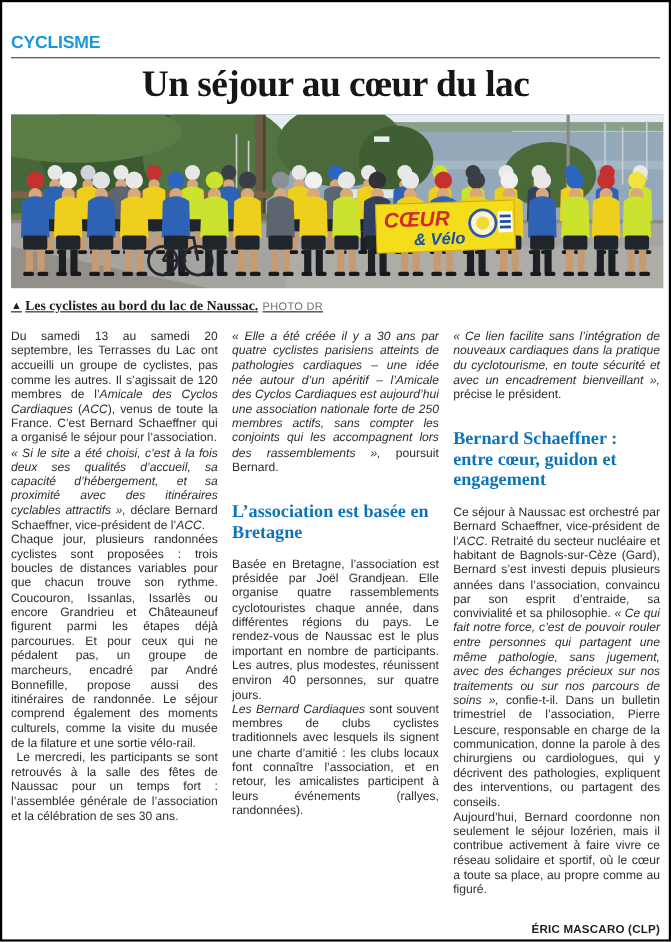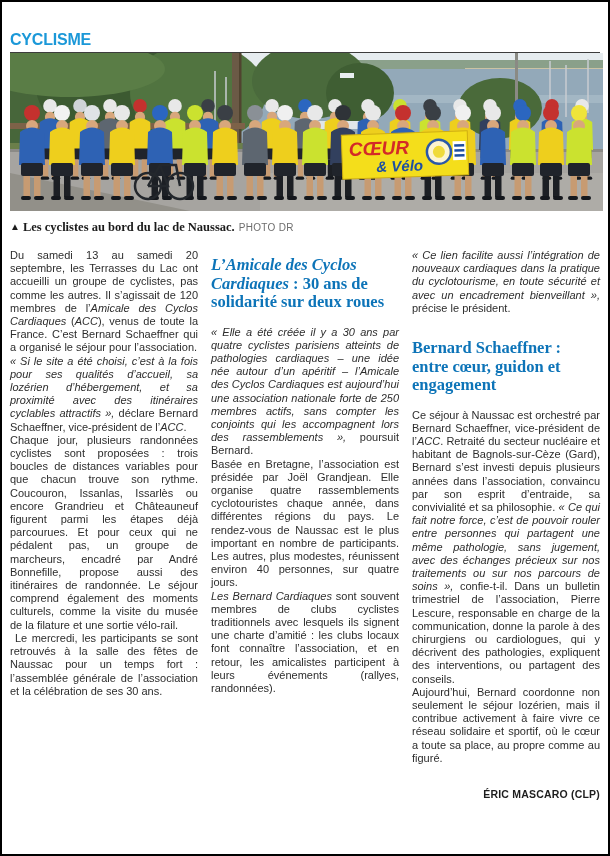--- a/index.html
+++ b/index.html
@@ -6,21 +6,21 @@
   .page{width:610px;height:856px;box-sizing:border-box;border:2px solid #000;
         background:#fff;padding:0 8px;overflow:hidden;position:relative;
         font-family:"Liberation Sans",sans-serif;}
   .kicker{margin-top:29px;font-size:16px;font-weight:bold;letter-spacing:-0.2px;}
   .kicker-rule{border:0;border-top:1px solid #3c3c3c;margin:3px 0 0 0;}
   h1.headline{font-family:"Liberation Serif",serif;font-weight:bold;font-size:34px;
         text-align:center;margin:5px 0 8px;color:#161616;letter-spacing:-0.5px;}
   .photo-wrap{width:593px;height:158px;overflow:hidden;background:#9fb0bc;}
   .photo-wrap svg{display:block;}
   .caption{margin:9px 0 0;font-family:"Liberation Serif",serif;font-weight:bold;
-        font-size:12.5px;color:#1b1b1b;}
+        font-size:12.5px;color:#1b1b1b;text-decoration:underline;}
   .caption .marker{font-size:10px;position:relative;top:-1px;margin-right:3px;}
   .caption .credit{font-family:"Liberation Sans",sans-serif;font-weight:normal;
         font-size:10px;color:#6d6d6d;letter-spacing:0.3px;margin-left:4px;}
   .columns{display:flex;gap:13px;margin-top:14px;justify-content:center;}
   .col{flex:1;min-width:0;font-size:11px;line-height:13.2px;text-align:justify;
         color:#2d2d2d;}
   .col p{margin:0;}
   .col p.ind{text-indent:5px;}
   .i{font-style:italic;}
   .subhead{font-family:"Liberation Serif",serif;font-weight:bold;color:#0d74b8;
@@ -32,20 +32,21 @@
   .bnr-blue{font:italic bold 15px "Liberation Sans",sans-serif;fill:#1d4fa3;}
 </style>
 </head>
 <body>
 
 <div class="page">
 
   <div class="kicker" style="color:#1b98d8;">CYCLISME</div>
   <hr class="kicker-rule">
 
+  <h1 class="headline">Un séjour au cœur du lac</h1>
 
   <div class="photo-wrap">
     <svg width="593" height="158" viewBox="0 0 593 158" aria-hidden="true">
       <defs>
         <g id="fig">
           <circle cx="0" cy="-86" r="8" fill="var(--h,#e8e8e8)"></circle>
           <circle cx="0" cy="-73" r="6" fill="#d8a77c"></circle>
           <path d="M-12,-67 Q0,-76 12,-67 L13,-34 L-13,-34 Z" fill="var(--j,#eecf1d)"></path>
           <rect x="-11" y="-36" width="22" height="13" rx="2" fill="#20242b"></rect>
           <rect x="-8.5" y="-23" width="6.5" height="21" fill="var(--l,#c79b72)"></rect>
@@ -152,34 +153,34 @@
   </div>
 
   <div class="caption">
     <span class="marker">▲</span><span>Les cyclistes au bord du lac de Naussac.</span><span class="credit">PHOTO DR</span>
   </div>
 
   <div class="columns">
 
     <div class="col">
       <p><span>Du samedi 13 au samedi 20 septembre, les Terrasses du Lac ont accueilli un groupe de cyclistes, pas comme les autres. Il s’agissait de 120 membres de l’</span><span class="i">Amicale des Cyclos Cardiaques</span><span> (</span><span class="i">ACC</span><span>), venus de toute la France. C’est Bernard Schaeffner qui a organisé le séjour pour l’association.</span></p>
-      <p><span class="i">« Si le site a été choisi, c’est à la fois pour ses qualités d’accueil, sa lozérien d’hébergement, et sa proximité avec des itinéraires cyclables attractifs »,</span><span> déclare Bernard Schaeffner, vice-président de l’</span><span class="i">ACC</span><span>.</span></p>
+      <p><span class="i">« Si le site a été choisi, c’est à la fois deux ses qualités d’accueil, sa capacité d’hébergement, et sa proximité avec des itinéraires cyclables attractifs »,</span><span> déclare Bernard Schaeffner, vice-président de l’</span><span class="i">ACC</span><span>.</span></p>
       <p><span>Chaque jour, plusieurs randonnées cyclistes sont proposées : trois boucles de distances variables pour que chacun trouve son rythme. Coucouron, Issanlas, Issarlès ou encore Grandrieu et Châteauneuf figurent parmi les étapes déjà parcourues. Et pour ceux qui ne pédalent pas, un groupe de marcheurs, encadré par André Bonnefille, propose aussi des itinéraires de randonnée. Le séjour comprend également des moments culturels, comme la visite du musée de la filature et une sortie vélo-rail.</span></p>
       <p class="ind"><span>Le mercredi, les participants se sont retrouvés à la salle des fêtes de Naussac pour un temps fort : l’assemblée générale de l’association et la célébration de ses 30 ans.</span></p>
     </div>
 
     <div class="col">
-      <h3 class="subhead first"><span class="i">L’Amicale des Cyclos Cardiaques</span><span> : 30 ans de solidarité sur deux roues</span></h3>
       <p><span class="i">« Elle a été créée il y a 30 ans par quatre cyclistes parisiens atteints de pathologies cardiaques – une idée née autour d’un apéritif  – l’Amicale des Cyclos Cardiaques est aujourd’hui une association nationale forte de 250 membres actifs, sans compter les conjoints qui les accompagnent lors des rassemblements »,</span><span> poursuit Bernard.</span></p>
+      <h3 class="subhead"><span>L’association est basée en Bretagne</span></h3>
       <p><span>Basée en Bretagne, l’association est présidée par Joël Grandjean. Elle organise quatre rassemblements cyclotouristes chaque année, dans différentes régions du pays. Le rendez-vous de Naussac est le plus important en nombre de participants. Les autres, plus modestes, réunissent environ 40 personnes, sur quatre jours.</span></p>
       <p><span class="i">Les Bernard Cardiaques</span><span> sont souvent membres de clubs cyclistes traditionnels avec lesquels ils signent une charte d’amitié : les clubs locaux font connaître l’association, et en retour, les amicalistes participent à leurs événements (rallyes, randonnées).</span></p>
     </div>
 
     <div class="col">
-      <p><span class="i">« Ce lien facilite aussi l’intégration de nouveaux cardiaques dans la pratique du cyclotourisme, en toute sécurité et avec un encadrement bienveillant »,</span><span> précise le président.</span></p>
+      <p><span class="i">« Ce lien facilite sans l’intégration de nouveaux cardiaques dans la pratique du cyclotourisme, en toute sécurité et avec un encadrement bienveillant »,</span><span> précise le président.</span></p>
       <h3 class="subhead"><span>Bernard Schaeffner : entre cœur, guidon et engagement</span></h3>
       <p><span>Ce séjour à Naussac est orchestré par Bernard Schaeffner, vice-président de l’</span><span class="i">ACC</span><span>. Retraité du secteur nucléaire et habitant de Bagnols-sur-Cèze (Gard), Bernard s’est investi depuis plusieurs années dans l’association, convaincu par son esprit d’entraide, sa convivialité et sa philosophie. </span><span class="i">« Ce qui fait notre force, c’est de pouvoir rouler entre personnes qui partagent une même pathologie, sans jugement, avec des échanges précieux sur nos traitements ou sur nos parcours de soins »,</span><span> confie-t-il. Dans un bulletin trimestriel de l’association, Pierre Lescure, responsable en charge de la communication, donne la parole à des chirurgiens ou cardiologues, qui y décrivent des pathologies, expliquent des interventions, ou partagent des conseils.</span></p>
       <p><span>Aujourd’hui, Bernard coordonne non seulement le séjour lozérien, mais il contribue activement à faire vivre ce réseau solidaire et sportif, où le cœur a toute sa place, au propre comme au figuré.</span></p>
       <div class="byline">ÉRIC MASCARO (CLP)</div>
     </div>
 
   </div>
 </div>
 
 </body></html>

